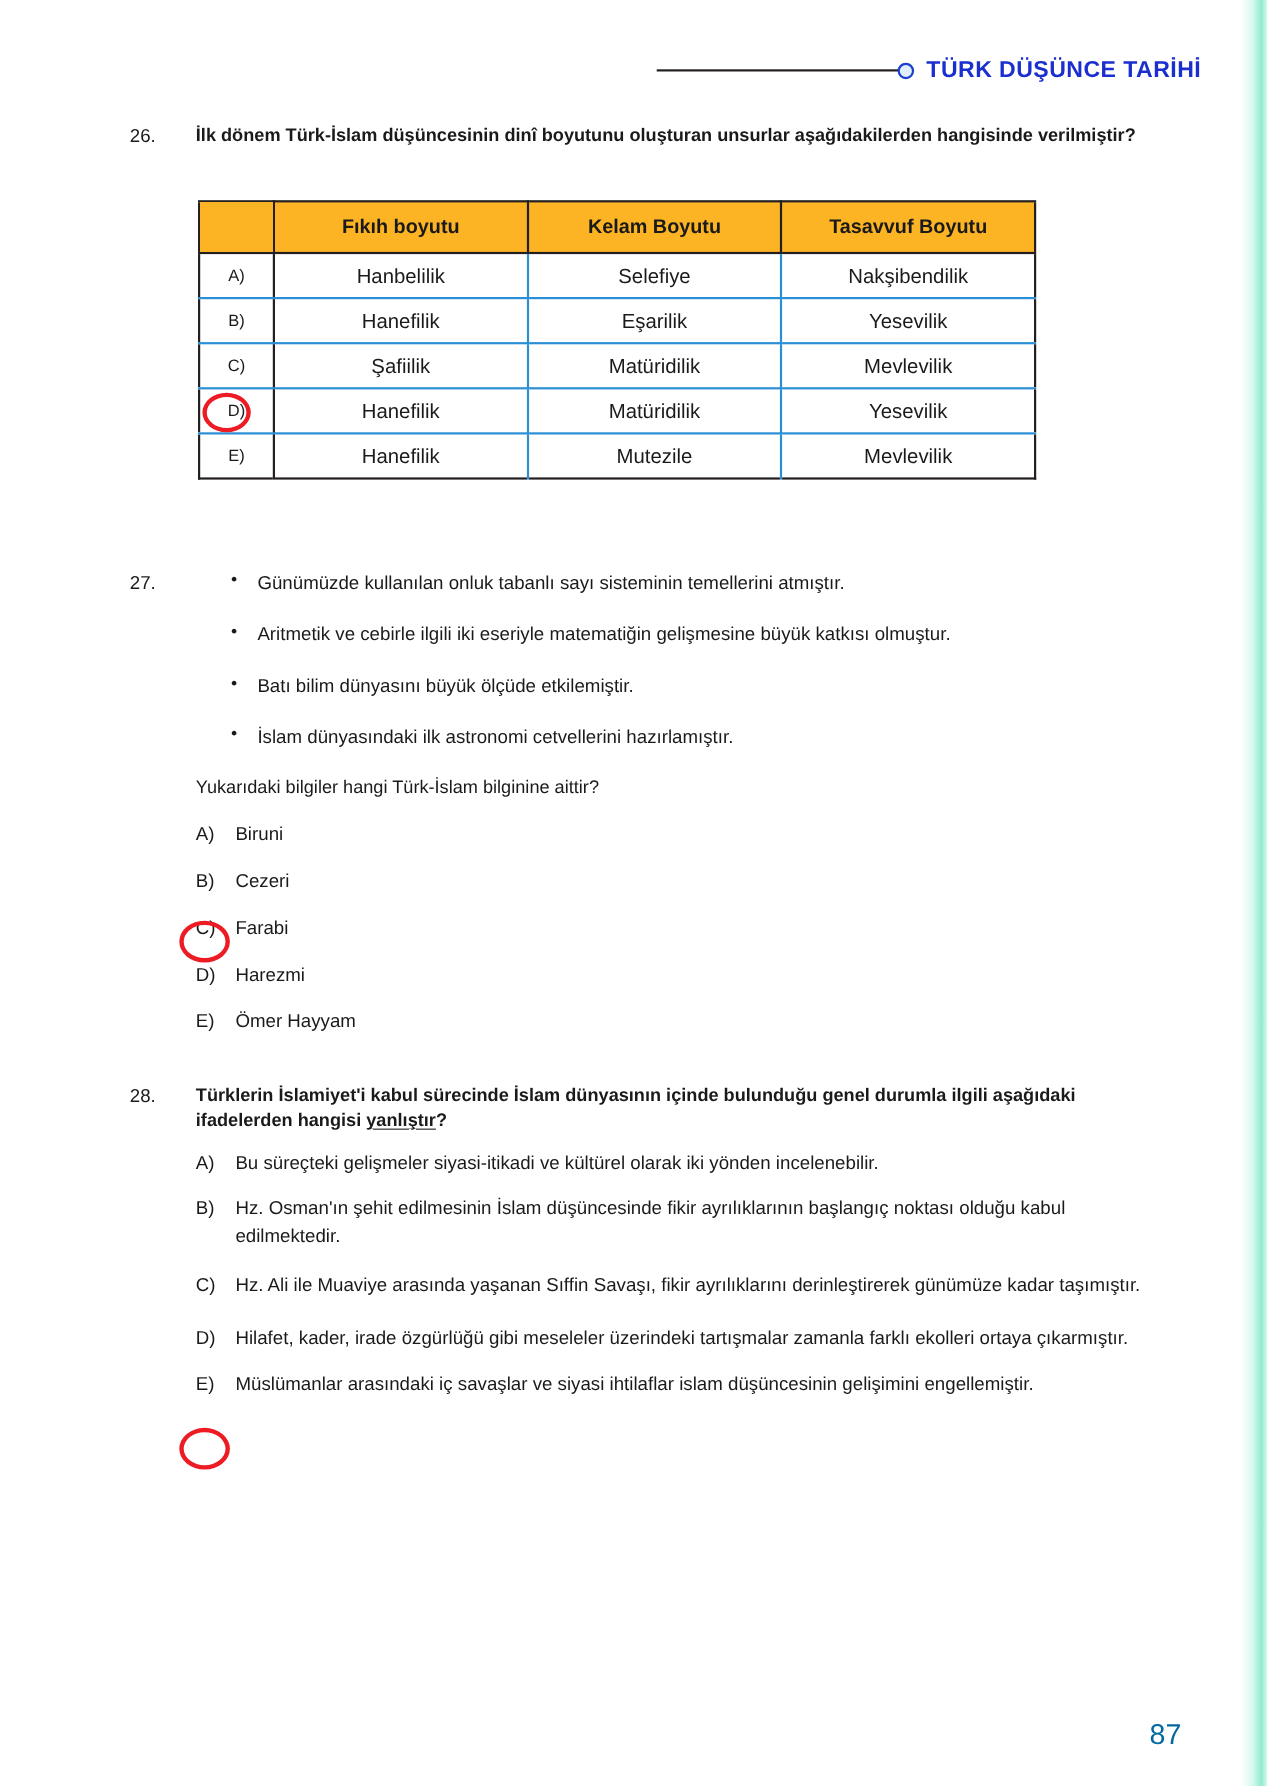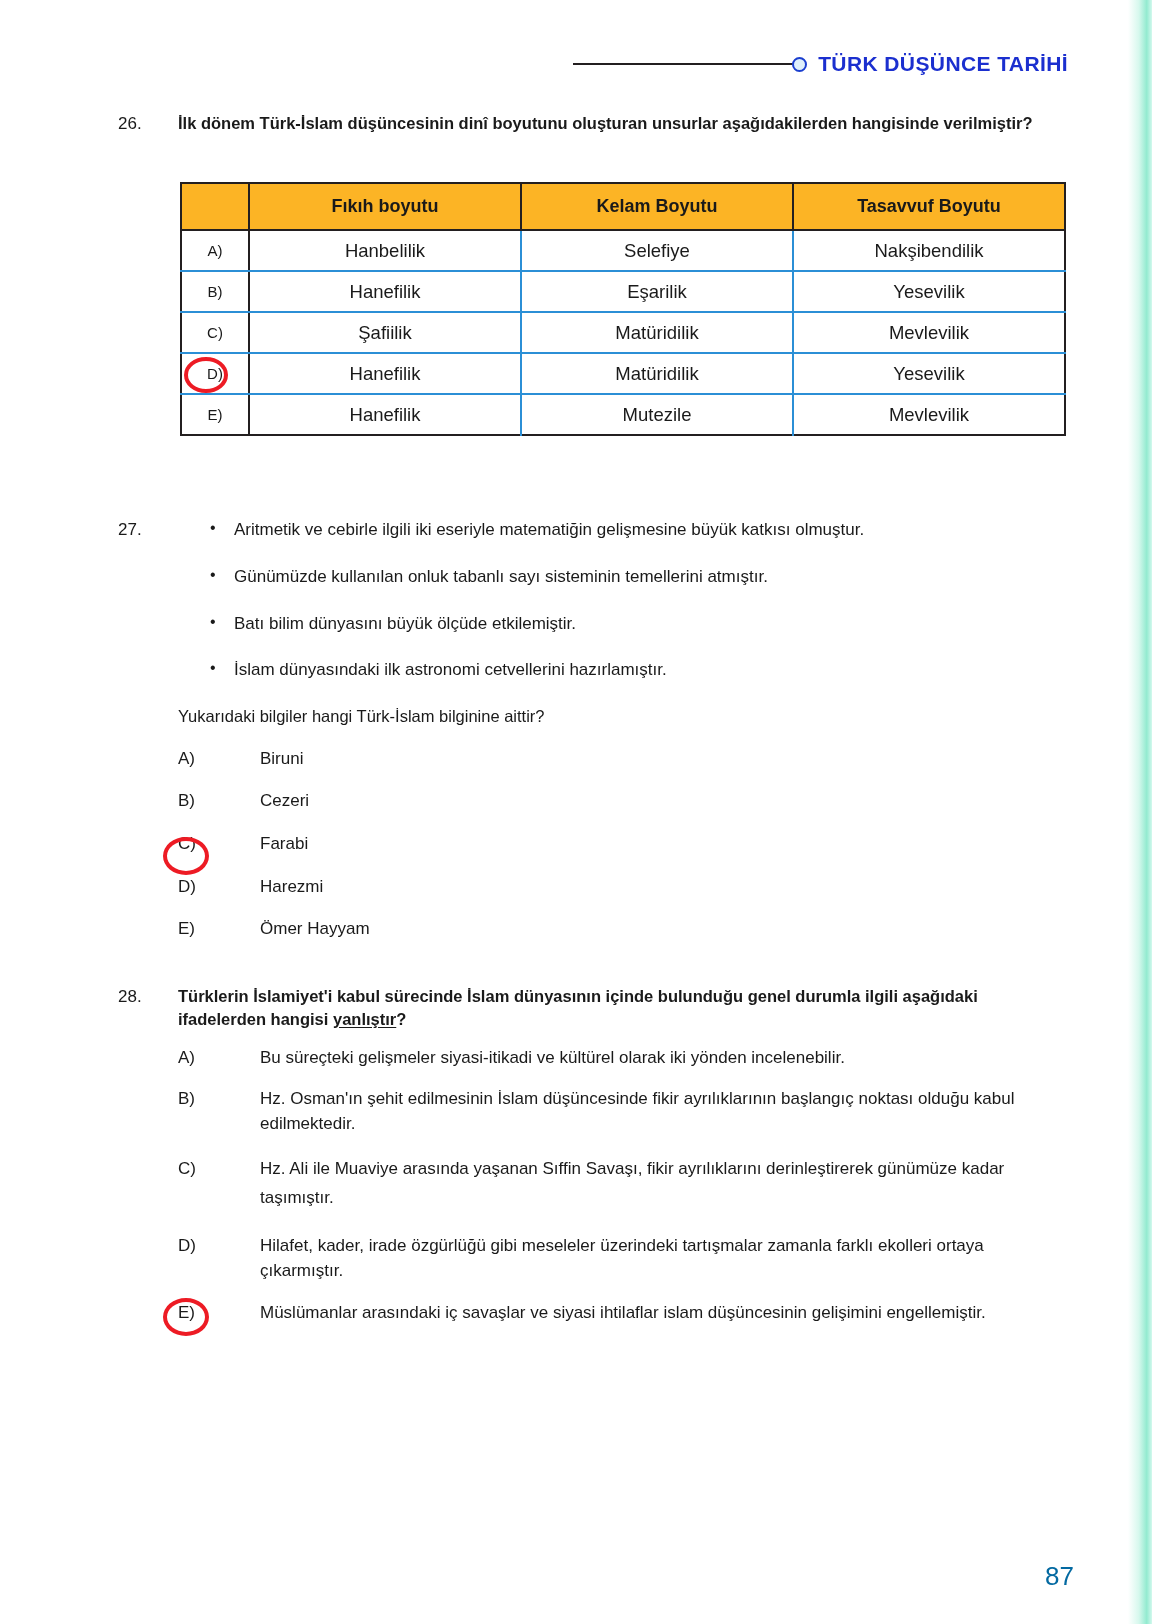--- a/index.html
+++ b/index.html
@@ -30,21 +30,21 @@
   
   .page-header {
     position: absolute;
     top: 44px;
     left: 0;
     right: 0;
     height: 40px;
     display: flex;
     align-items: center;
     justify-content: flex-end;
-    padding-right: 84px;
+    padding-right: 60px;
   }
   .header-rule {
     height: 2px;
     background: #231f20;
     width: 220px;
   }
   .header-dot {
     width: 11px;
     height: 11px;
     border-radius: 50%;
@@ -85,21 +85,21 @@
     line-height: 1.42;
     flex: 1;
   }
   .q-stem u { text-decoration: underline; text-underline-offset: 2px; }
 
   
   .opt-table {
     position: absolute;
     left: 180px;
     top: 182px;
-    width: 886px;
+    width: 762px;
     border-collapse: collapse;
     border: 2px solid #231f20;
     background: #ffffff;
     table-layout: fixed;
   }
   .opt-table th, .opt-table td {
     border-left: 2px solid #2b8fd6;
     border-right: 2px solid #2b8fd6;
     border-top: 2px solid #2b8fd6;
     border-bottom: 2px solid #2b8fd6;
@@ -192,21 +192,21 @@
     align-items: flex-start;
     font-size: 17px;
     line-height: 1.45;
     margin-bottom: 18px;
     position: relative;
   }
   .choice-letter {
     flex: 0 0 36px;
     width: 36px;
   }
-  .choice-text { flex: 1; margin-left: 46px; }
+  .choice-text { flex: 1; }
   #q27 .bullets li { padding-left: 56px; }
   #q27 .bullets li::before { left: 32px; }
 
   
   #q28 { top: 985px; }
   #q28 .q-body { margin-left: 60px; margin-top: 14px; }
   #q28 .choices li { margin-bottom: 17px; }
 
   
   .page-number {
@@ -277,22 +277,22 @@
     </tr>
   </tbody>
 </table>
 <div class="circle-mark circle-table-d"></div>
 
 <div class="question" id="q27">
   <div class="q-head">
     <div class="q-num">27.</div>
     <div style="flex:1;">
       <ul class="bullets">
+        <li>Günümüzde kullanılan onluk tabanlı sayı sisteminin temellerini atmıştır.</li>
         <li>Aritmetik ve cebirle ilgili iki eseriyle matematiğin gelişmesine büyük katkısı olmuştur.</li>
-        <li>Günümüzde kullanılan onluk tabanlı sayı sisteminin temellerini atmıştır.</li>
         <li>Batı bilim dünyasını büyük ölçüde etkilemiştir.</li>
         <li>İslam dünyasındaki ilk astronomi cetvellerini hazırlamıştır.</li>
       </ul>
       <div class="sub-stem">Yukarıdaki bilgiler hangi Türk-İslam bilginine aittir?</div>
       <ul class="choices">
         <li>
           <span class="choice-letter">A)</span>
           <span class="choice-text">Biruni</span>
         </li>
         <li>

